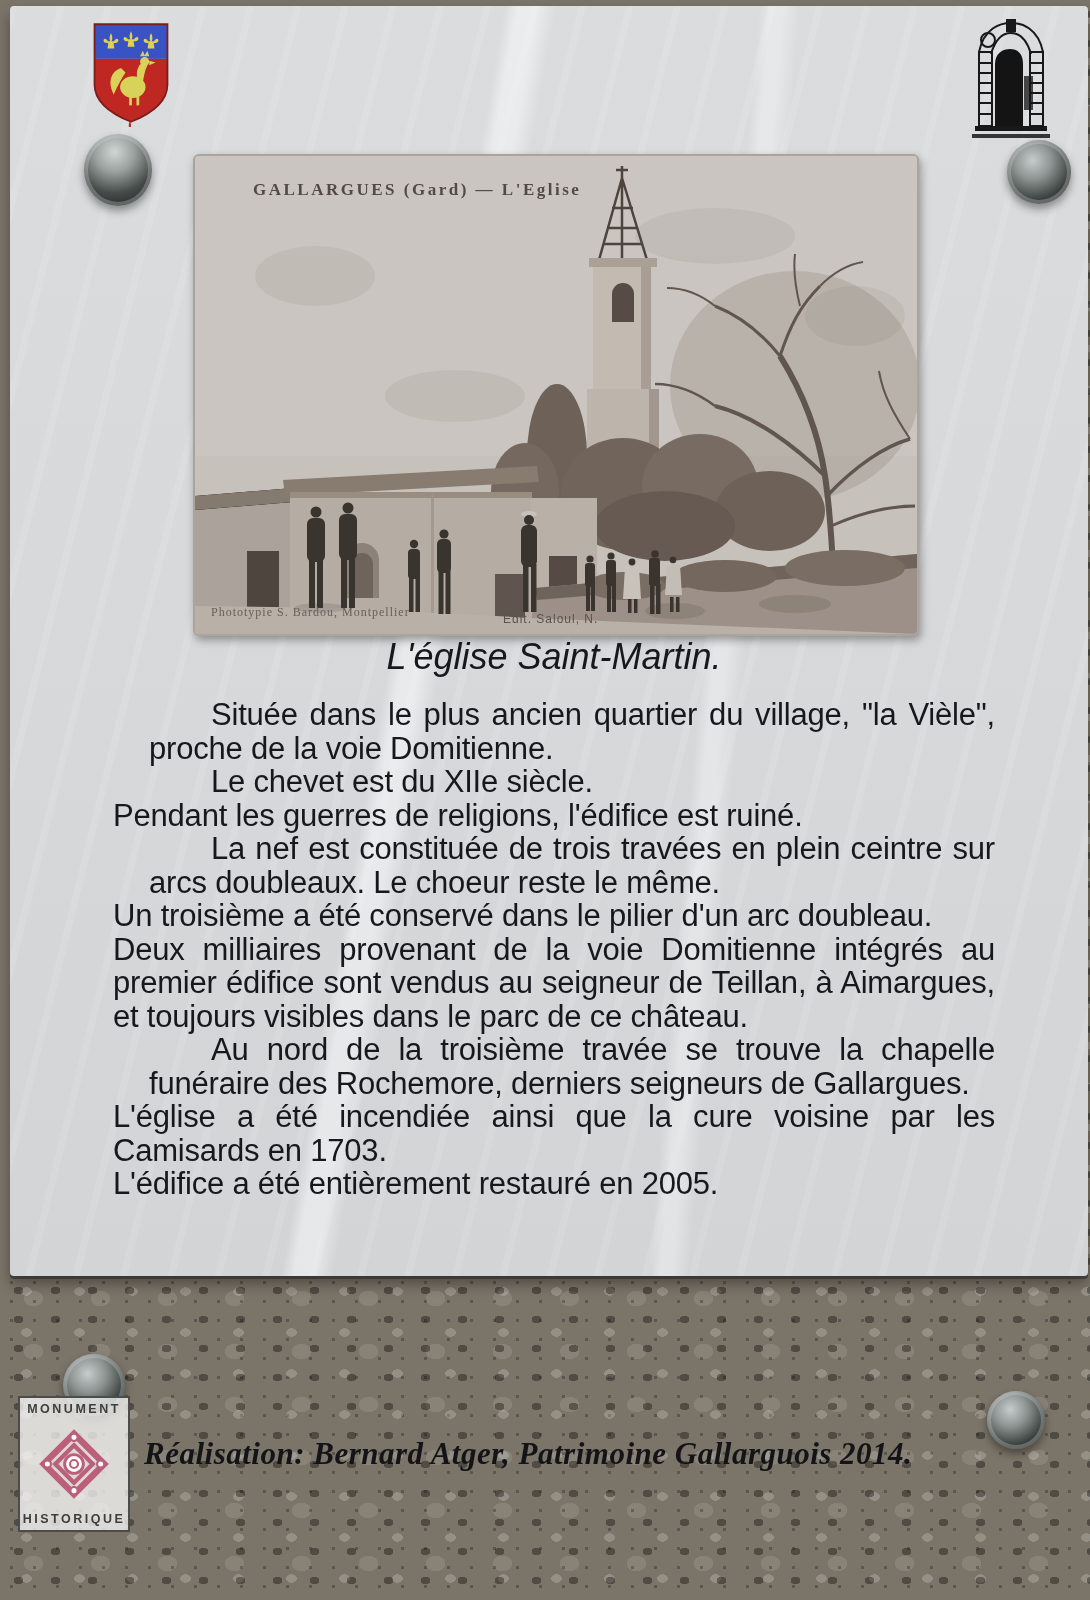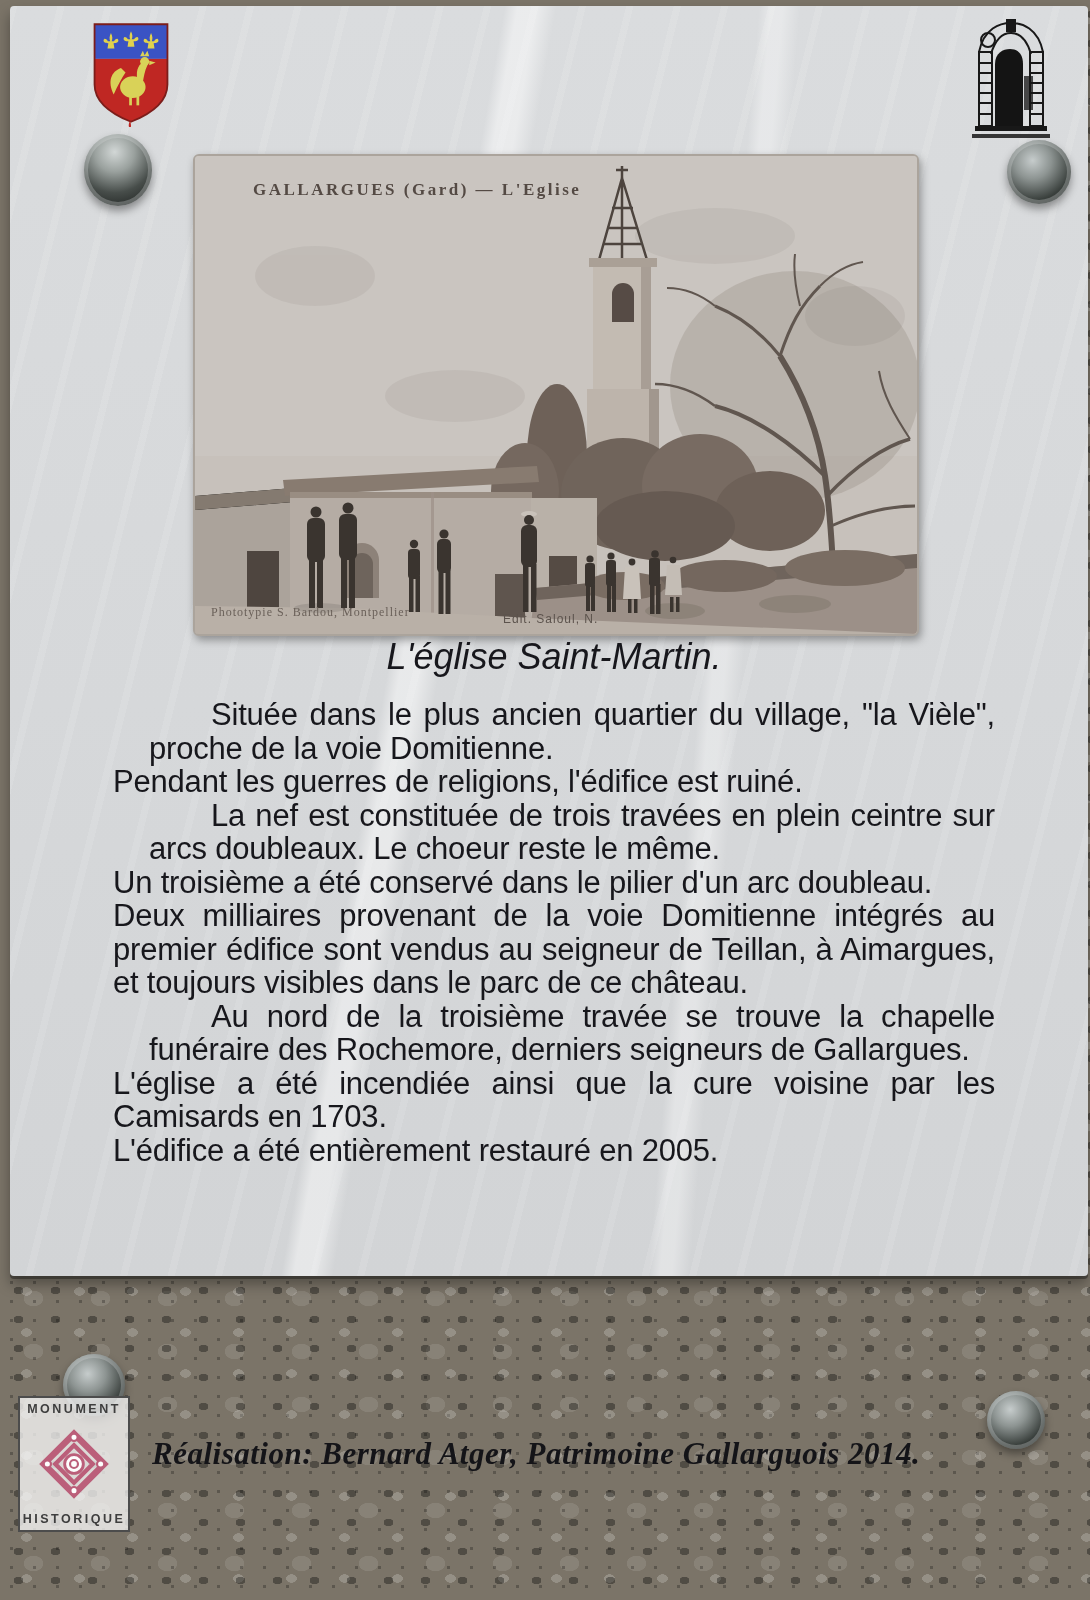--- a/index.html
+++ b/index.html
@@ -61,21 +61,21 @@
   .photo-title{
     position:absolute;left:183px;top:630px;width:722px;text-align:center;
     font-size:36px;color:#17171c;font-style:italic;
   }
   .body-text{
     position:absolute;left:103px;top:692px;width:882px;color:#17171c;
   }
   .body-text p{margin:0;font-size:31px;line-height:33.5px;text-align:justify;letter-spacing:-.2px;}
   .body-text p.indent{text-indent:62px;margin-left:36px;}
   .credit-line{
-    position:absolute;left:142px;top:1430px;width:860px;
+    position:absolute;left:134px;top:1430px;width:860px;
     font-family:"Liberation Serif",serif;font-style:italic;font-weight:700;
     font-size:31px;color:#141418;letter-spacing:.5px;
   }
   .mh-logo{
     position:absolute;left:8px;top:1390px;width:112px;height:136px;
     border:2px solid #4c4c4c;background:rgba(252,252,252,.75);
     display:flex;flex-direction:column;align-items:center;justify-content:space-between;
     padding:4px 8px;box-sizing:border-box;
   }
   .mh-word{font-size:12.5px;letter-spacing:2.5px;color:#3e3e3e;font-weight:bold;}
@@ -270,20 +270,21 @@
     </svg>
     <div class="pc-caption">GALLARGUES (Gard)  —  L'Eglise</div>
     <div class="pc-credit-left">Phototypie S. Bardou, Montpellier</div>
     <div class="pc-credit-right">Edit. Saloul, N.</div>
   </div>
 
   <div class="photo-title">L'église Saint-Martin.</div>
 
   <div class="body-text">
       <p class="indent">Située dans le plus ancien quartier du village, "la Vièle", proche de la voie Domitienne.</p>
+      <p class="indent">Le chevet est du XIIe siècle.</p>
       <p class="">Pendant les guerres de religions, l'édifice est ruiné.</p>
       <p class="indent">La nef est constituée de trois travées en plein ceintre sur arcs doubleaux. Le choeur reste le même.</p>
       <p class="">Un troisième a été conservé dans le pilier d'un arc doubleau.</p>
       <p class="">Deux milliaires provenant de la voie Domitienne intégrés au premier édifice sont vendus au seigneur de Teillan, à Aimargues, et toujours visibles dans le parc de ce château.</p>
       <p class="indent">Au nord de la troisième travée se trouve la chapelle funéraire des Rochemore, derniers seigneurs de Gallargues.</p>
       <p class="">L'église a été incendiée ainsi que la cure voisine par les Camisards en 1703.</p>
       <p class="">L'édifice a été entièrement restauré en 2005.</p>
     </div>
 
   <div class="mh-logo">

